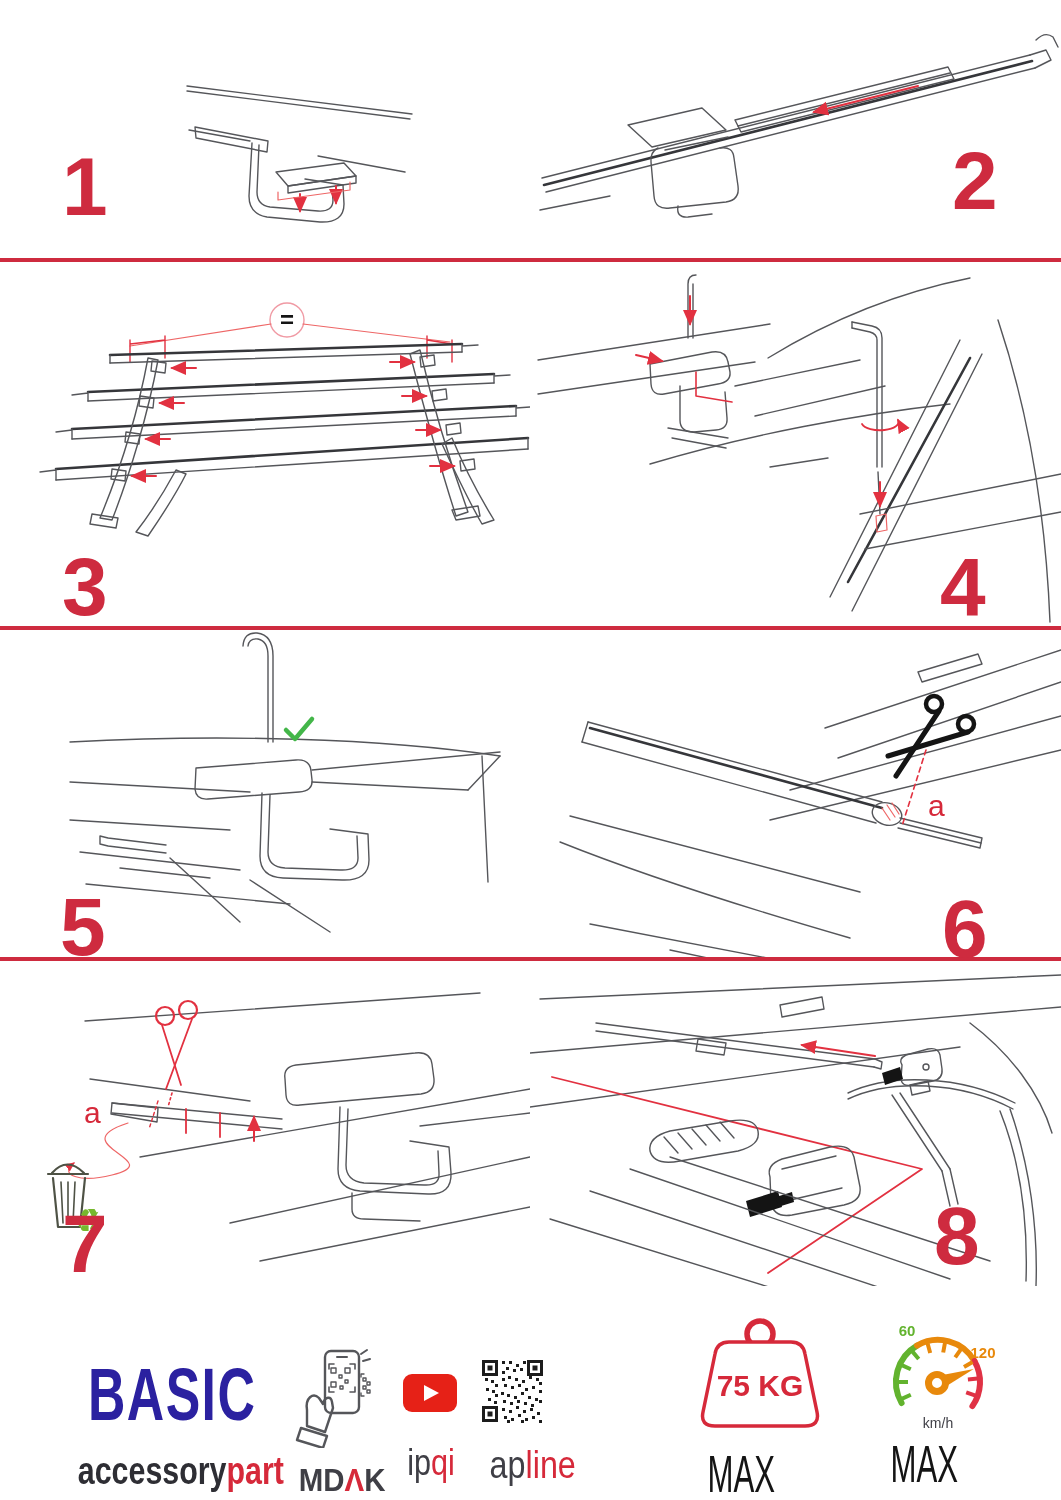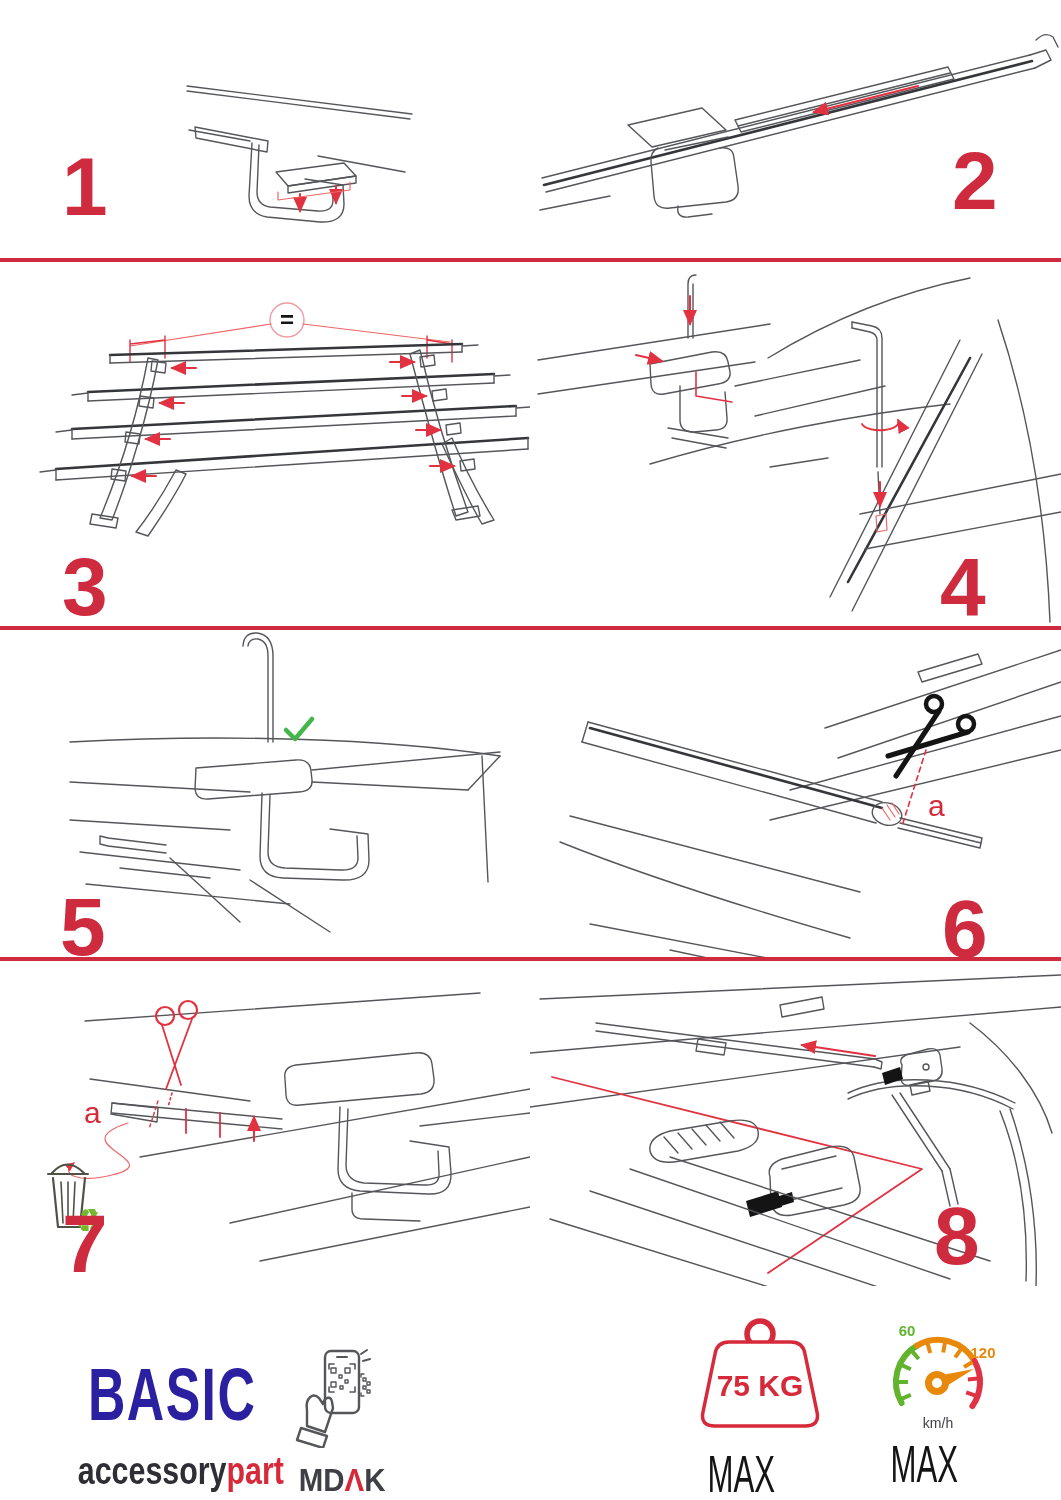--- a/index.html
+++ b/index.html
@@ -381,21 +381,51 @@
     </svg>
     <div class="spacer"></div>
     <div class="partner-label" style="margin-top:14px"><span>MD</span><span class="t-red">Λ</span><span>K</span></div>
   </div>
 
   <div class="fgroup" style="left:52px;top:48px;width:230px">
     <div class="brand-name">BASIC</div>
     <div class="brand-tag"><span class="t-black">accessory</span><span class="t-red">part</span></div>
   </div>
 
-
+  <div class="fgroup" style="left:403px;top:64px;width:70px">
+    <svg width="54" height="38" viewBox="0 0 54 38">
+      <rect width="54" height="38" rx="9" fill="#e62117"></rect>
+      <path d="M21,11 L21,27 L36,19 Z" fill="#ffffff"></path>
+    </svg>
+    <div class="partner-label-light" style="margin-top:30px"><span>ip</span><span class="t-red">qi</span></div>
+  </div>
+
+  <div class="fgroup" style="left:482px;top:46px;width:105px">
+    <svg width="62" height="68" viewBox="0 0 62 68">
+      <g fill="none" stroke="#1c1c1c" stroke-width="3">
+        <rect x="1.5" y="5.5" width="13" height="13"></rect>
+        <rect x="46.5" y="5.5" width="13" height="13"></rect>
+        <rect x="1.5" y="51.5" width="13" height="13"></rect>
+      </g>
+      <g fill="#1c1c1c">
+        <rect x="5.5" y="9.5" width="5" height="5"></rect>
+          <rect x="50.5" y="9.5" width="5" height="5"></rect>
+          <rect x="5.5" y="55.5" width="5" height="5"></rect>
+        <path d="M20,5h3v3h-3z M27,5h3v3h-3z M34,8h3v3h-3z M24,11h3v3h-3z M31,13h3v3h-3z M20,15h3v3h-3z M38,12h3v3h-3z M41,5h3v3h-3z
+                 M3,22h3v3h-3z M9,24h3v3h-3z M13,28h3v3h-3z M4,32h3v3h-3z M10,34h3v3h-3z M13,38h3v3h-3z M6,42h3v3h-3z M12,45h3v3h-3z
+                 M20,22h3v3h-3z M26,20h3v3h-3z M33,22h3v3h-3z M40,24h3v3h-3z M47,20h3v3h-3z M54,22h3v3h-3z M57,26h3v3h-3z
+                 M22,28h3v3h-3z M29,30h3v3h-3z M36,28h3v3h-3z M43,32h3v3h-3z M50,30h3v3h-3z M57,34h3v3h-3z
+                 M19,36h3v3h-3z M25,38h3v3h-3z M32,40h3v3h-3z M39,36h3v3h-3z M46,40h3v3h-3z M53,42h3v3h-3z
+                 M21,44h3v3h-3z M28,46h3v3h-3z M35,44h3v3h-3z M42,46h3v3h-3z M49,48h3v3h-3z M57,44h3v3h-3z
+                 M20,52h3v3h-3z M27,54h3v3h-3z M34,50h3v3h-3z M41,54h3v3h-3z M48,52h3v3h-3z M55,56h3v3h-3z
+                 M22,60h3v3h-3z M29,62h3v3h-3z M36,58h3v3h-3z M43,62h3v3h-3z M50,60h3v3h-3z M57,64h3v3h-3z M25,64h3v3h-3z M39,64h3v3h-3z"></path>
+      </g>
+    </svg>
+    <div class="partner-label-light" style="margin-top:20px;font-size:38px"><span>ap</span><span class="t-red">line</span></div>
+  </div>
 
   <div class="fgroup" style="left:685px;top:6px;width:165px">
     <svg width="150" height="126" viewBox="0 0 150 126">
       <circle cx="75" cy="18" r="13" fill="none" stroke="#d6293a" stroke-width="5.5"></circle>
       <path d="M44,26 L106,26 Q118,26 120,38 L132,96 Q135,110 120,110 L30,110 Q15,110 18,96 L30,38 Q32,26 44,26 Z" fill="#ffffff" stroke="#d6293a" stroke-width="3.5" stroke-linejoin="round"></path>
       <text x="75" y="80" text-anchor="middle" font-size="30" font-weight="bold" fill="#d6293a" font-family="Liberation Sans, sans-serif">75 KG</text>
     </svg>
     <div class="max-label">MAX</div>
   </div>
 

